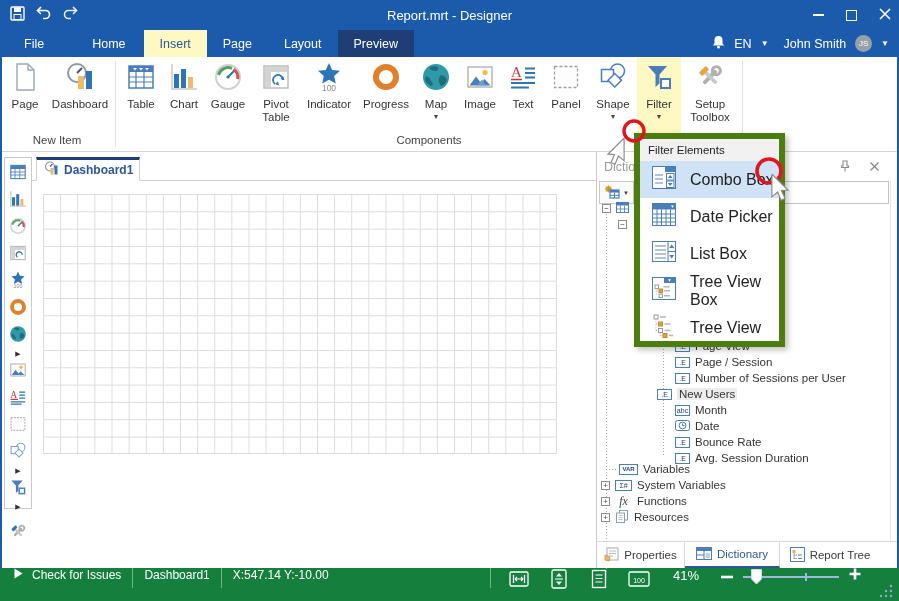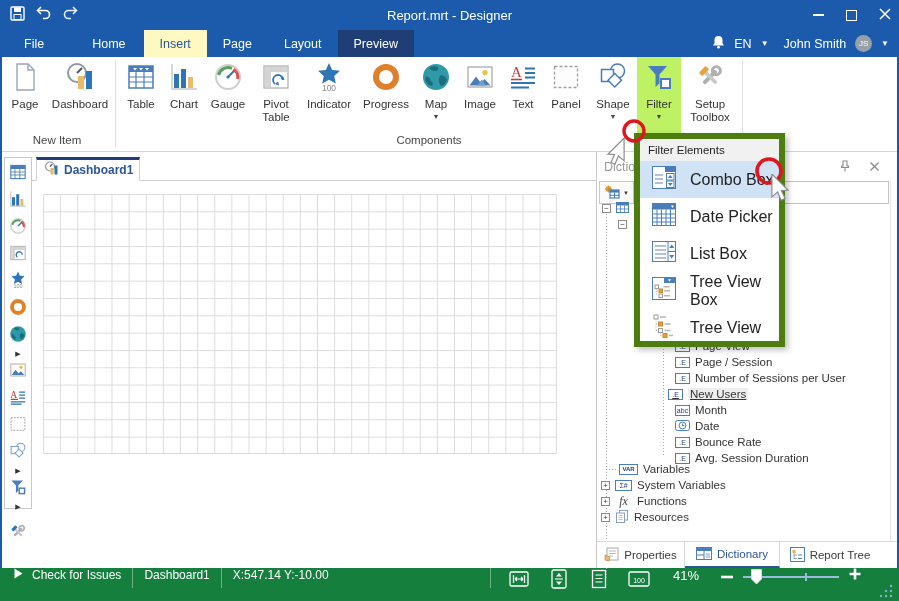--- a/index.html
+++ b/index.html
@@ -21,21 +21,21 @@
   .mtab.preview { background:#1f3e75; }
   .tabrow-right { position:absolute; right:10px; top:0; height:27px; display:flex; align-items:center; gap:9px; color:#fff; font-size:12.5px; }
   .caret { font-size:8px; color:#fff; }
   .avatar { width:17px; height:17px; border-radius:50%; background:#97a0a8; color:#fff; font-size:8px; display:flex; align-items:center; justify-content:center; }
 
   
   .ribbon { position:absolute; left:2px; top:57px; width:895px; height:95px; background:#fff; border-bottom:1px solid #d5d5d5; display:flex; }
   .rgroup { display:flex; flex-direction:column; }
   .rbuttons { display:flex; align-items:flex-start; height:77px; }
   .rbtn { display:flex; flex-direction:column; align-items:center; padding-top:5px; gap:3px; font-size:11.5px; color:#333; text-align:center; line-height:1.12; height:77px; }
-  .rbtn.active { background:#bef264; }
+  .rbtn.active { background:#fef9c3; }
   .dd-caret { font-size:7px; color:#444; line-height:5px; }
   .glabel { text-align:center; font-size:11.5px; color:#454545; padding-bottom:3px; }
   .gsep { width:1px; background:#e2e2e2; margin:4px 3px 4px 3px; }
 
   
   .sidebar { position:absolute; left:4px; top:157px; width:28px; height:352px; background:#fff; border:1px solid #c9c9c9; display:flex; flex-direction:column; align-items:center; padding-top:5px; gap:5px; }
   .sb-arrow { font-size:7px; color:#333; line-height:4px; }
   .sb-div { width:20px; height:1px; background:#d8d8d8; margin:2px 0; }
 
   .tabstrip-line { position:absolute; left:32px; top:180px; width:564px; height:1px; background:#cfcfcf; z-index:2; }
@@ -422,21 +422,21 @@
         <span>Page View</span>
       </div>
     <div class="trow" style="left:78px; top:202px;">
         <span class="boxicon" style="width:15px">.E</span>
         <span>Page / Session</span>
       </div>
     <div class="trow" style="left:78px; top:218px;">
         <span class="boxicon" style="width:15px">.E</span>
         <span>Number of Sessions per User</span>
       </div>
-    <div class="trow" style="left:71px; top:234px;text-decoration:underline;">
+    <div class="trow" style="left:60px; top:234px;">
         <span class="boxicon" style="width:15px">.E</span>
         <span class="sel">New Users</span>
       </div>
     <div class="trow" style="left:78px; top:250px;">
         <span class="boxicon" style="width:15px">abc</span>
         <span>Month</span>
       </div>
     <div class="trow" style="left:78px; top:266px;">
         <span><svg width="15" height="11" viewBox="0 0 15 11">
             <rect x="0.5" y="0.5" width="14" height="10" rx="2" fill="#fff" stroke="#4a7ebb"></rect>

